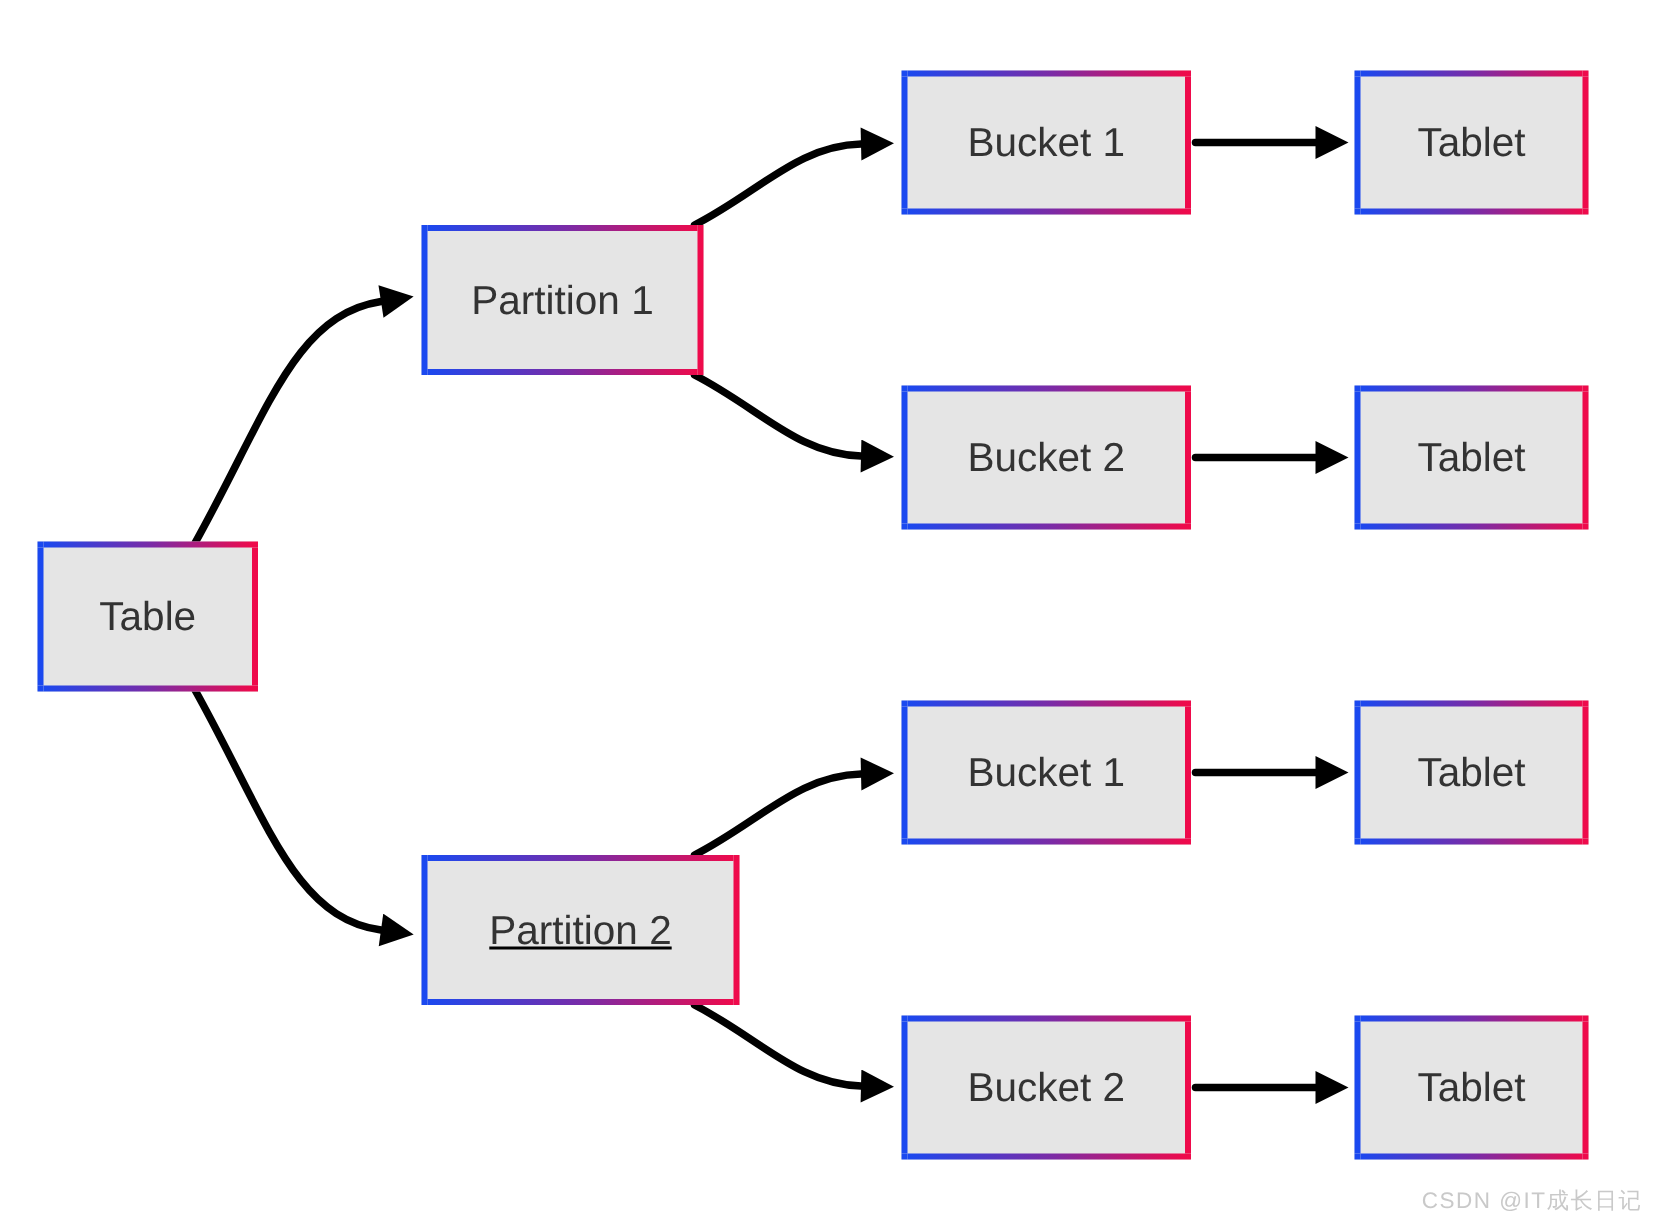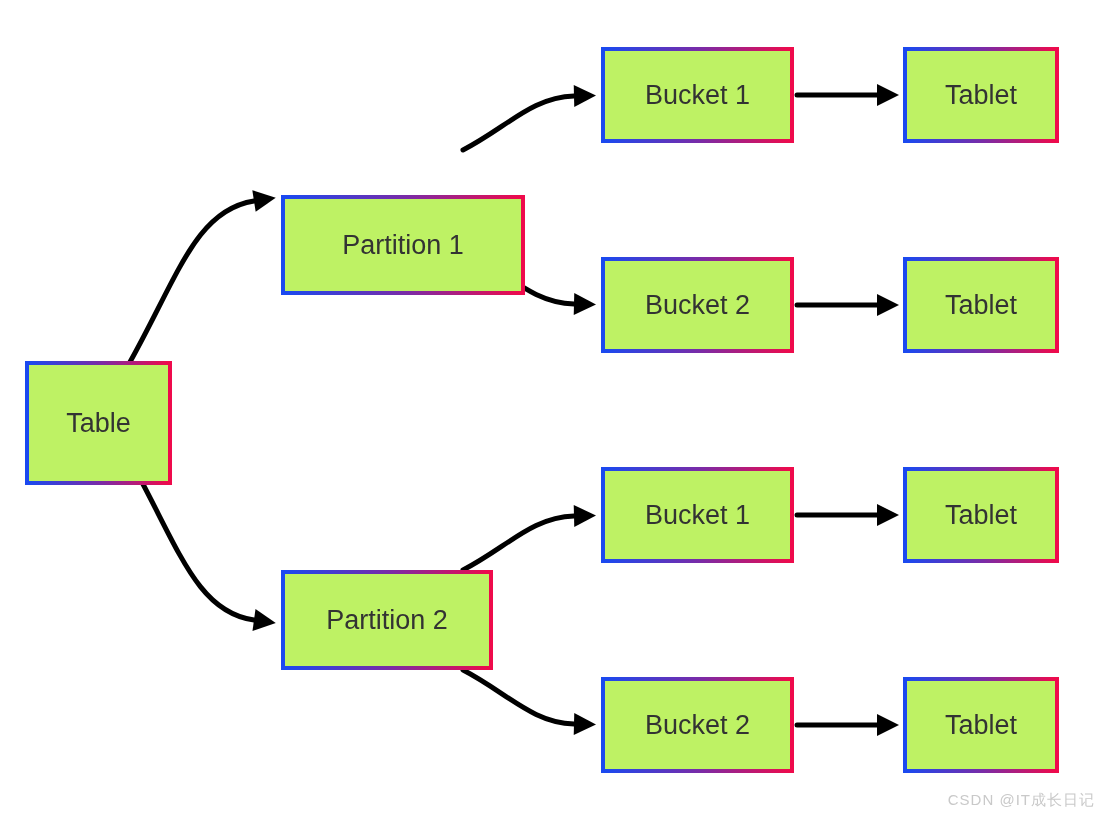--- a/index.html
+++ b/index.html
@@ -27,21 +27,21 @@
     stroke: var(--arrow, #000000);
     stroke-width: 5;
     stroke-linecap: round;
   }
   .arrowhead {
     fill: var(--arrow, #000000);
   }
   .node {
     position: absolute;
     box-sizing: border-box;
-    background: #bef264;
+    background: #e5e5e5;
     border: 4px solid;
     border-image: linear-gradient(90deg,
       var(--border-gradient-left, #1a49f0) 0%,
       var(--border-gradient-mid, #7b2ba6) 52%,
       var(--border-gradient-right, #ef0a4b) 100%) 1;
     display: flex;
     align-items: center;
     justify-content: center;
   }
   .node-label {
@@ -80,29 +80,29 @@
 
     <path class="edge" d="M 463 570 C 506 548, 532 517, 574 516" marker-end="url(#ah)"></path>
     <path class="edge" d="M 463 670 C 506 692, 532 723, 574 724" marker-end="url(#ah)"></path>
 
     <path class="edge" d="M 797 95 L 877 95" marker-end="url(#ah)"></path>
     <path class="edge" d="M 797 305 L 877 305" marker-end="url(#ah)"></path>
     <path class="edge" d="M 797 515 L 877 515" marker-end="url(#ah)"></path>
     <path class="edge" d="M 797 725 L 877 725" marker-end="url(#ah)"></path>
   </svg>
 
-  <div class="node" style="left:25px; top:361px; width:147px; height:124px;">
+  <div class="node" style="left:25px; top:361px; width:147px; height:100px;">
     <span class="node-label">Table</span>
   </div>
 
-  <div class="node" style="left:281px; top:150px; width:244px; height:100px;margin-top:45px;">
+  <div class="node" style="left:281px; top:150px; width:188px; height:100px;">
     <span class="node-label">Partition 1</span>
   </div>
 
-  <div class="node" style="left:281px; top:570px; width:212px; height:100px;">
+  <div class="node" style="left:281px; top:570px; width:212px; height:100px;text-decoration:underline;">
     <span class="node-label">Partition 2</span>
   </div>
 
   <div class="node" style="left:601px; top:47px; width:193px; height:96px;">
     <span class="node-label">Bucket 1</span>
   </div>
 
   <div class="node" style="left:601px; top:257px; width:193px; height:96px;">
     <span class="node-label">Bucket 2</span>
   </div>

